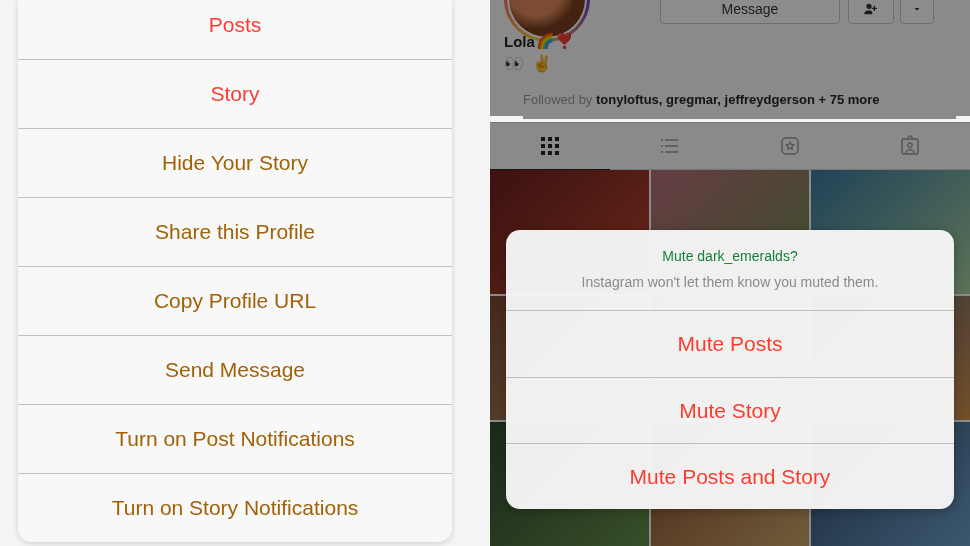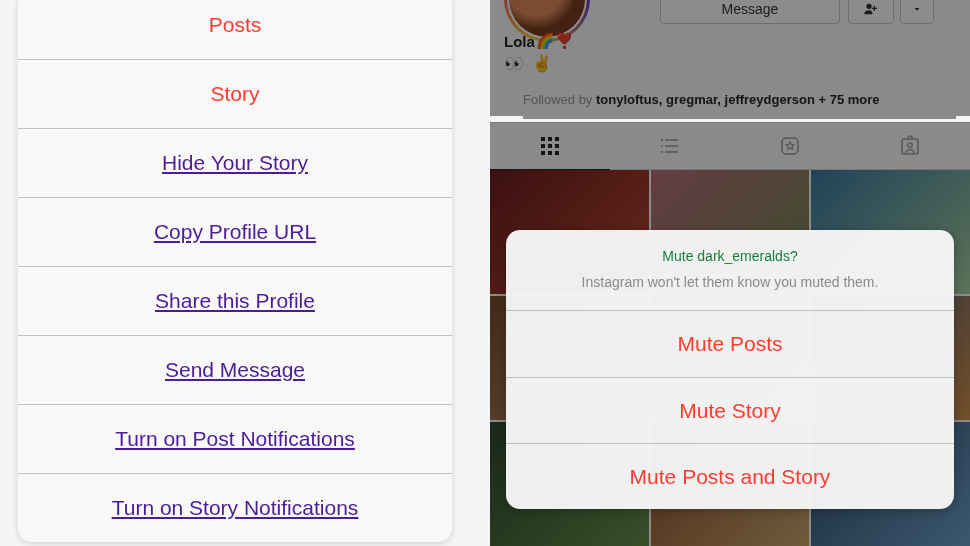--- a/index.html
+++ b/index.html
@@ -36,21 +36,21 @@
     display: flex;
     align-items: center;
     justify-content: center;
     border-top: 0.5px solid rgba(0,0,0,0.22);
     font-size: 21px;
     font-weight: 400;
     cursor: pointer;
   }
   .sheet-left .row:first-child { border-top: none; }
   .txt-red { color: #fc3c30; }
-  .txt-blue { color: #4c1d95; text-decoration: underline; }
+  .txt-blue { color: #a16207; }
 
   
   .profile-bg {
     position: absolute;
     inset: 0;
     filter: brightness(0.55);
   }
   .profile-top {
     background: #fafafa;
     padding: 0 14px 10px 14px;
@@ -167,24 +167,24 @@
     <div class="row txt-red">
       <span>Posts</span>
     </div>
     <div class="row txt-red">
       <span>Story</span>
     </div>
     <div class="row txt-blue">
       <span>Hide Your Story</span>
     </div>
     <div class="row txt-blue">
+      <span>Share this Profile</span>
+    </div>
+    <div class="row txt-blue">
       <span>Copy Profile URL</span>
-    </div>
-    <div class="row txt-blue">
-      <span>Share this Profile</span>
     </div>
     <div class="row txt-blue">
       <span>Send Message</span>
     </div>
     <div class="row txt-blue">
       <span>Turn on Post Notifications</span>
     </div>
     <div class="row txt-blue">
       <span>Turn on Story Notifications</span>
     </div>

